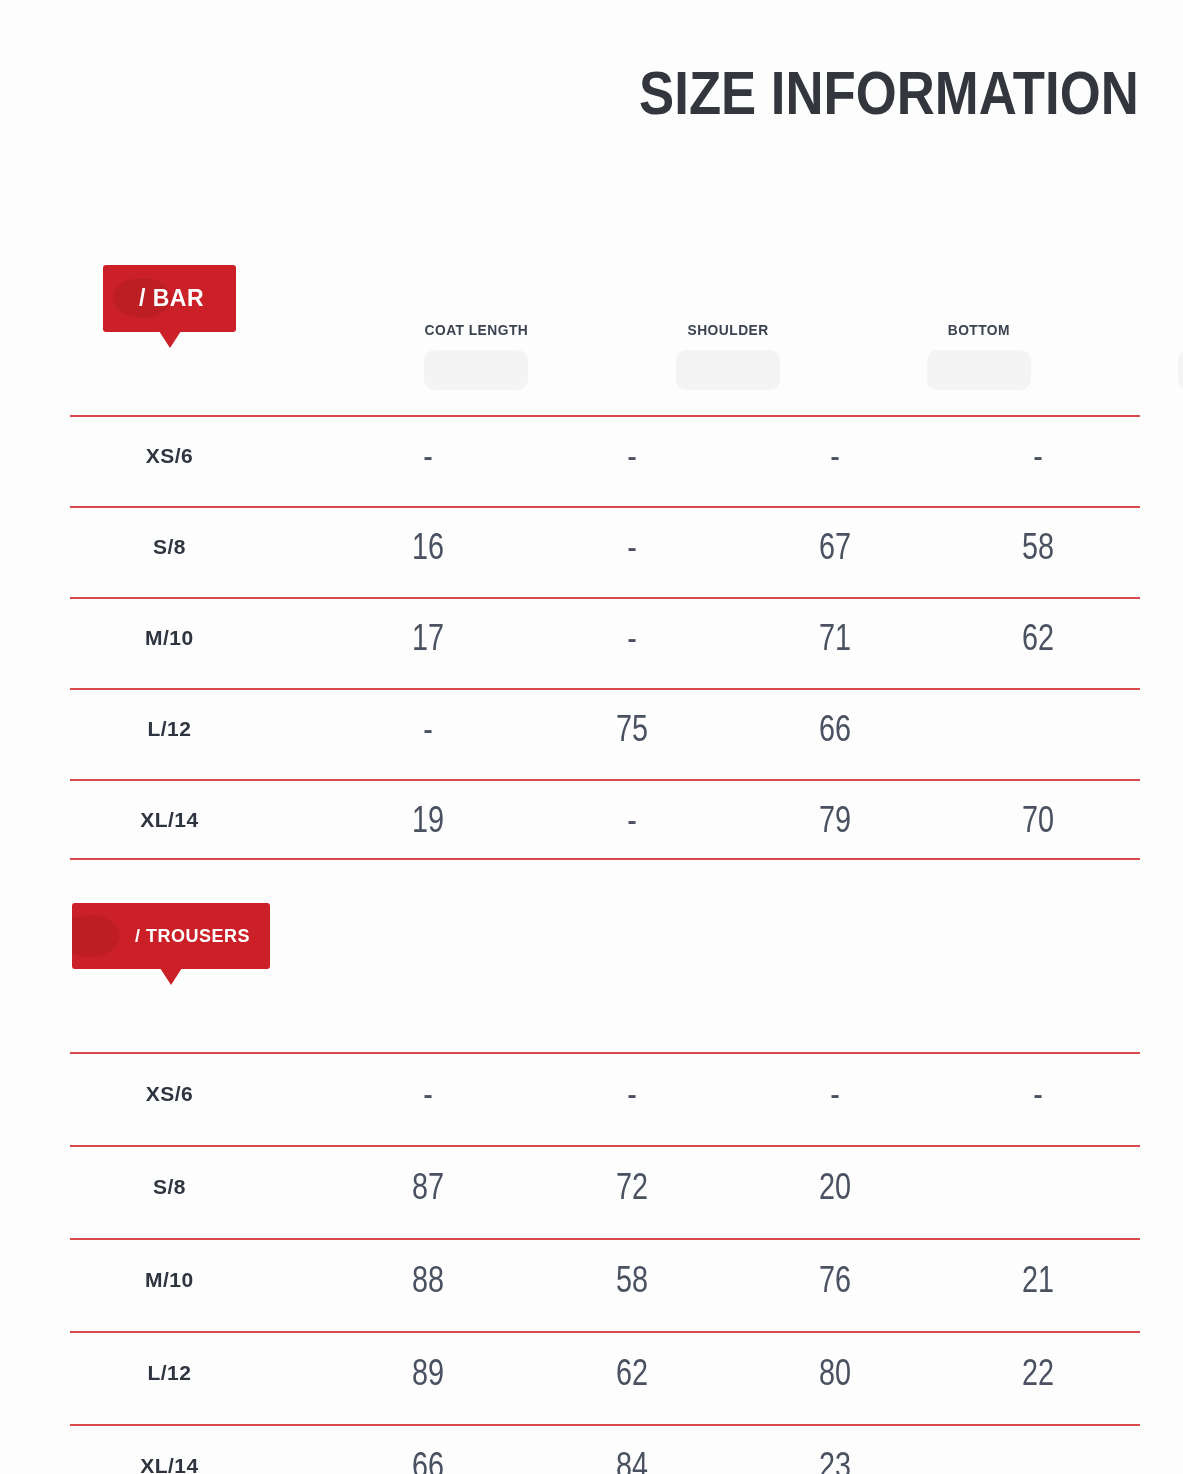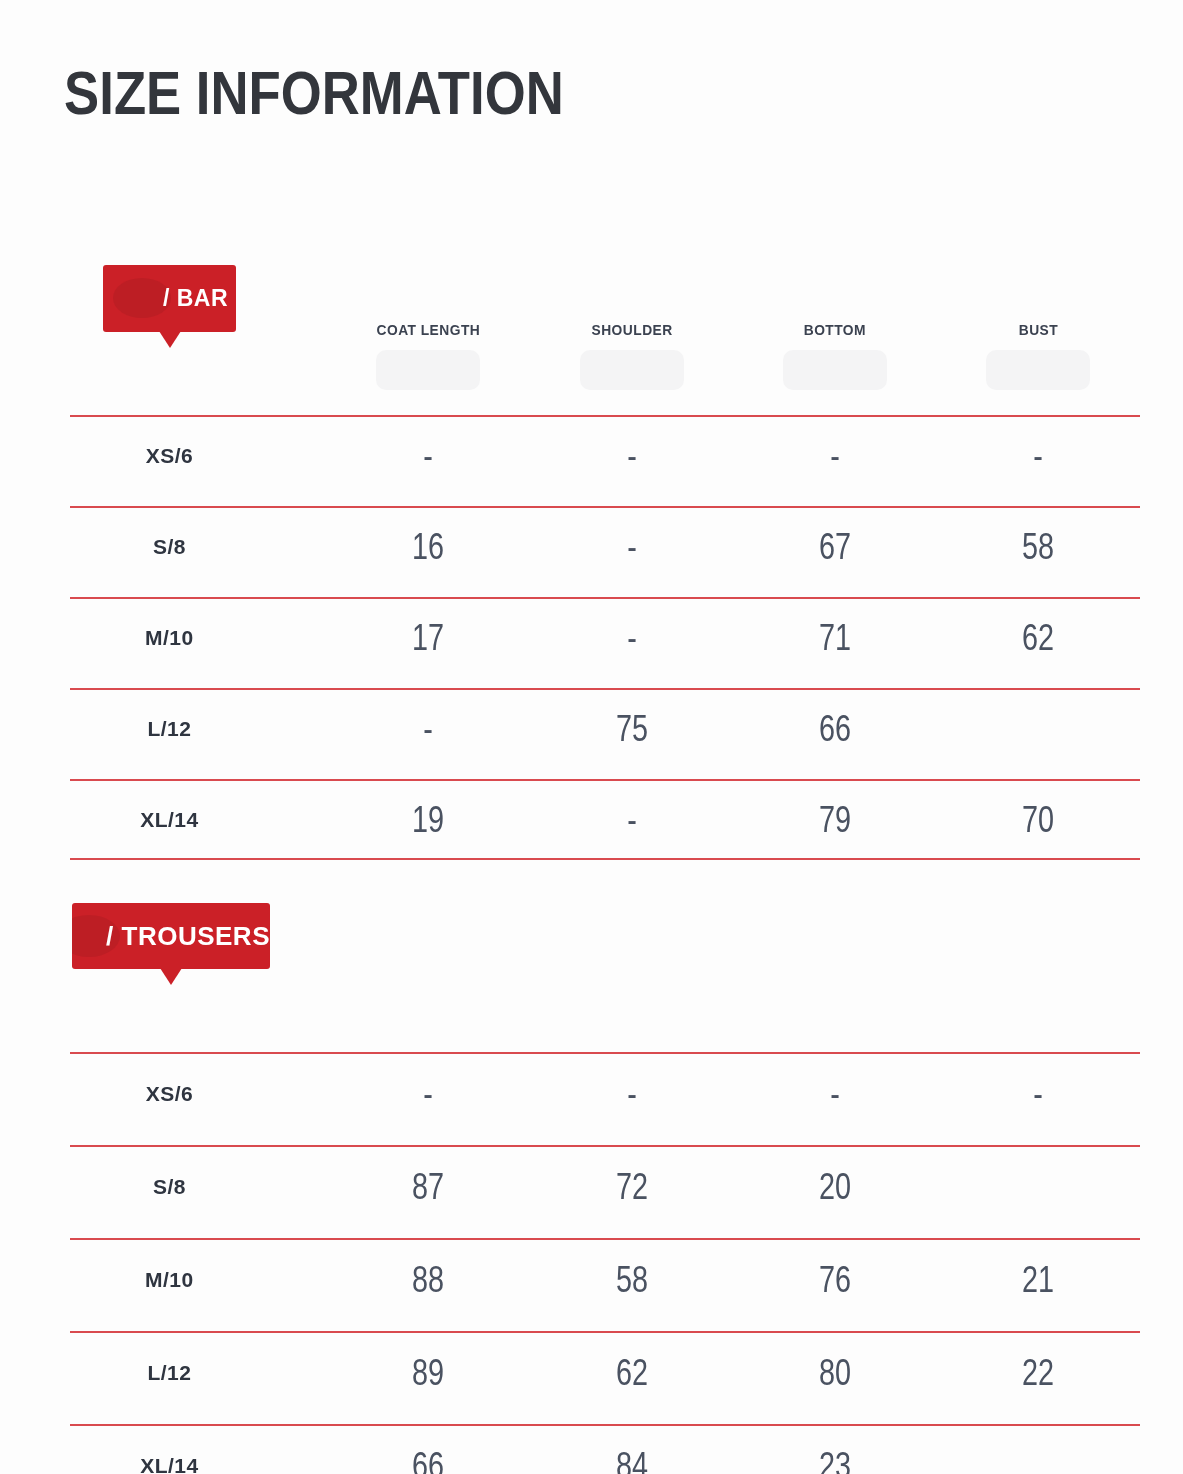--- a/index.html
+++ b/index.html
@@ -10,26 +10,25 @@
     height: 1474px;
     background: #fdfdfd;
     overflow: hidden;
     font-family: "Liberation Sans", sans-serif;
   }
 
   
   .page-title {
     position: absolute;
     top: 62px; left: 0; width: 100%;
-    text-align: left;
+    text-align: right;
     font-size: 62px;
     font-weight: bold;
     color: var(--title-text, #33363c);
     line-height: 1;
-    padding-left: 20px;
   }
   .page-title span { display: inline-block; transform: scaleX(.85); }
 
   
   .tag-bubble { position: absolute; }
   .bubble-fill {
     position: absolute; inset: 0;
     background: var(--accent-red, #cb2027);
     border-radius: 3px;
     overflow: hidden;
@@ -48,34 +47,34 @@
   .bubble-pointer {
     position: absolute; top: 100%; left: 50%;
     transform: translateX(-50%);
     margin-top: -1px;
     width: 0; height: 0;
     border-left: 11px solid transparent;
     border-right: 11px solid transparent;
     border-top: 17px solid var(--accent-red, #cb2027);
   }
   #bubble-bar { left: 103px; top: 265px; width: 133px; height: 67px; }
-  #bubble-bar .tag-label { font-size: 23px; padding-right: 8px; }
+  #bubble-bar .tag-label { font-size: 23px; padding-right: 32px; }
   #bubble-bar .bubble-ellipse { left: 10px; top: 13px; width: 58px; height: 40px; }
 
   #bubble-trousers { left: 72px; top: 903px; width: 198px; height: 66px; }
-  #bubble-trousers .tag-label { font-size: 26px; }
+  #bubble-trousers .tag-label { font-size: 18px; padding-right: 20px; }
   #bubble-trousers .bubble-ellipse { left: -14px; top: 12px; width: 62px; height: 42px; }
 
   
   .col-headers {
     position: absolute; left: 70px; width: 1070px;
     display: grid;
     grid-template-columns: 24% 19% 19% 19% 19%;
   }
-  #headers-bar { top: 322px; }
+  #headers-bar { top: 322px; gap: 48px; }
   #headers-trousers { top: 958px; }
   .hcell { text-align: center; line-height: 16px; }
   .hlabel {
     font-size: 15px; font-weight: bold; letter-spacing: .5px;
     color: var(--header-text, #3b4250);
     display: inline-block; transform: scaleX(.92);
     white-space: nowrap;
   }
   .blob {
     margin: 12px auto 0;

